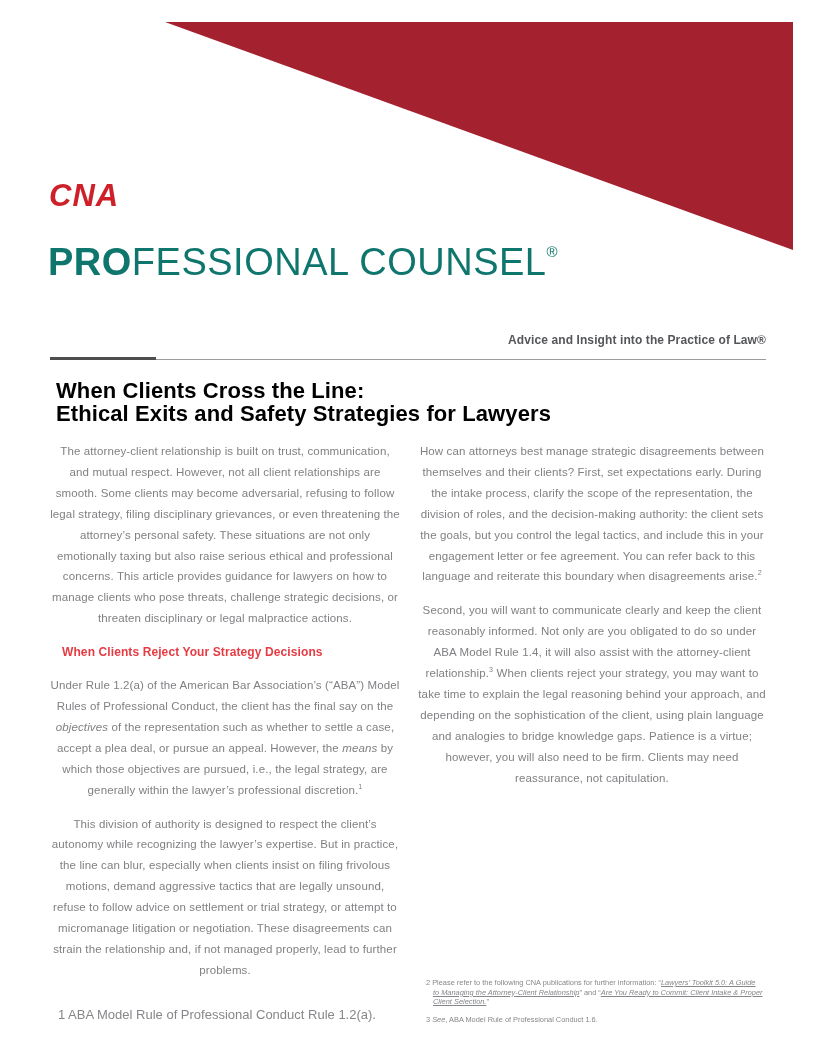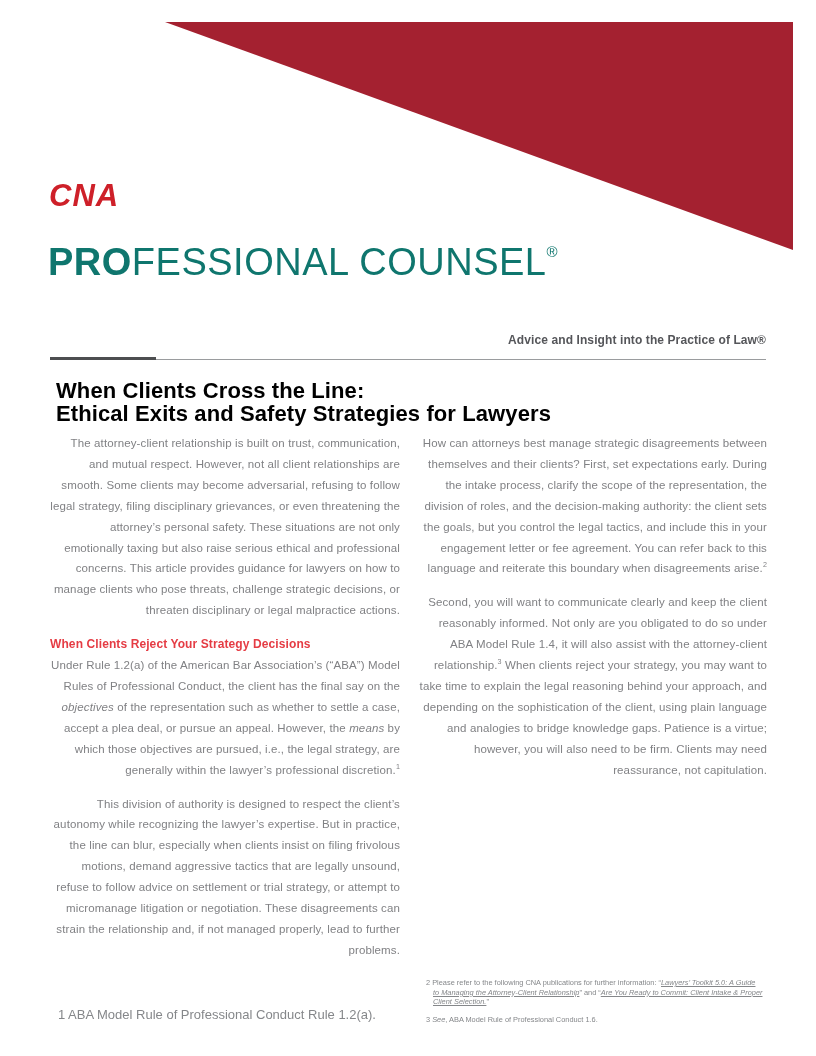--- a/index.html
+++ b/index.html
@@ -69,29 +69,29 @@
   .columns {
     position: absolute;
     left: 50px;
     top: 433px;
     width: 717px;
     display: flex;
     gap: 17px;
   }
   .col { width: 350px; }
   .col p {
-    margin: 0 0 13px 0;
+    margin: 8px 0 13px 0;
     font-size: 11.5px;
     line-height: 20.9px;
     color: #808184;
     letter-spacing: 0.12px;
-    text-align: right;
+    text-align: center;
   }
   .subheading {
-    margin: 0;
+    margin: 12px;
     font-size: 12px;
     font-weight: bold;
     color: #e53c44;
     line-height: 20.9px;
     letter-spacing: 0.1px;
   }
 
   .seg-i  { font-style: italic; }
   .seg-iu { font-style: italic; text-decoration: underline; }
   .seg-sup { vertical-align: super; font-size: 62%; line-height: 0; }

